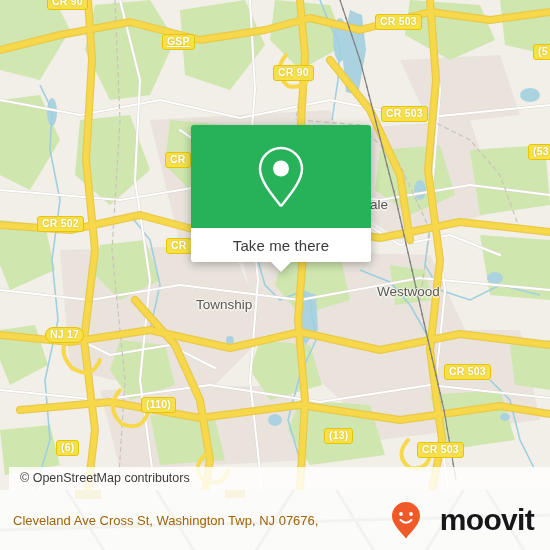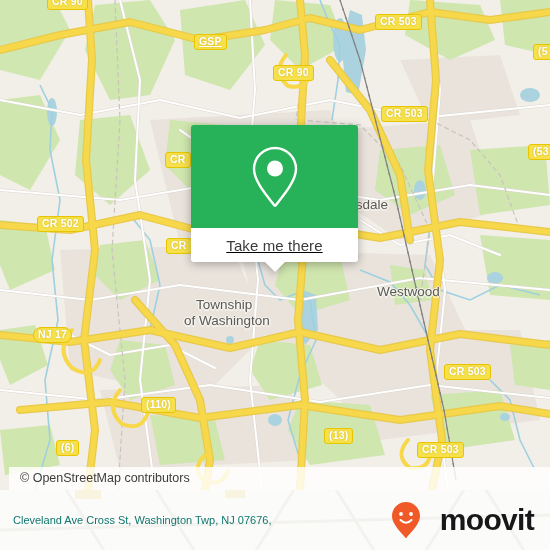--- a/index.html
+++ b/index.html
@@ -73,23 +73,22 @@
     padding-left: 11px;
     box-sizing: border-box;
     white-space: nowrap;
   }
 
   
   #popup-card {
     position: absolute;
     left: 191px;
     top: 125px;
-    width: 167px;
+    width: 180px;
     filter: drop-shadow(0 2px 5px rgba(0,0,0,.30));
-    text-decoration: underline;
   }
   #popup-image {
     height: 103px;
     background: #27b259;
     border-radius: 3px 3px 0 0;
     display: flex;
     align-items: center;
     justify-content: center;
   }
   #popup-footer {
@@ -136,22 +135,22 @@
   #bottom-content {
     position: relative;
     height: 60px;
     display: flex;
     align-items: center;
     padding: 0 10px 0 13px;
     box-sizing: border-box;
   }
   #address-text {
     flex: 1 1 auto;
-    color: #0f766e;
-    font-size: 11px;
+    color: #a16207;
+    font-size: 13px;
     line-height: 21px;
     max-width: 405px;
   }
   #moovit-logo {
     flex: 0 0 auto;
     display: flex;
     align-items: center;
     gap: 19px;
     margin-right: 6px;
   }
@@ -313,40 +312,39 @@
         <path d="M408 440 Q394 456 410 468 Q428 470 430 455"></path>
       </g>
 
       <g>
         <path class="rail" d="M340 0 L360 60 L378 130 L396 200 L412 270 L428 340 L444 410 L456 480"></path>
         <path class="railt" d="M340 0 L360 60 L378 130 L396 200 L412 270 L428 340 L444 410 L456 480" stroke="#ffffff" stroke-width="1.2"></path>
       </g>
     </svg>
 
     <div class="road-badge" style="left:47px;  top:-6px;">CR 90</div>
-    <div class="road-badge" style="left:194px; top:34px;text-decoration:underline;">GSP</div>
+    <div class="road-badge" style="left:162px; top:34px;text-decoration:underline;">GSP</div>
     <div class="road-badge" style="left:375px; top:14px;">CR 503</div>
     <div class="road-badge" style="left:273px; top:65px;">CR 90</div>
     <div class="road-badge" style="left:381px; top:106px;">CR 503</div>
     <div class="road-badge" style="left:533px; top:44px;">(5</div>
     <div class="road-badge" style="left:528px; top:144px;">(53</div>
     <div class="road-badge" style="left:37px;  top:216px;">CR 502</div>
     <div class="road-badge" style="left:166px; top:238px;">CR</div>
     <div class="road-badge" style="left:165px; top:152px;">CR</div>
-    <div class="road-badge" style="left:33px;  top:327px;border-radius:8px;">NJ 17</div>
+    <div class="road-badge" style="left:45px;  top:327px;border-radius:8px;">NJ 17</div>
     <div class="road-badge" style="left:141px; top:397px;">(110)</div>
     <div class="road-badge" style="left:56px;  top:440px;">(6)</div>
     <div class="road-badge" style="left:324px; top:428px;">(13)</div>
     <div class="road-badge" style="left:444px; top:364px;">CR 503</div>
     <div class="road-badge" style="left:417px; top:442px;">CR 503</div>
 
     <div class="place-label" style="left:352px; top:197px;">Isdale</div>
     <div class="place-label" style="left:377px; top:284px;">Westwood</div>
     <div class="place-label" style="left:196px; top:297px;">Township</div>
-    <div class="place-label" style="left:184px; top:313px;">of Washington</div>
   </div>
 
   <div id="attribution">© OpenStreetMap contributors</div>
 
   <div id="popup-card">
     <div id="popup-image">
       <svg width="56" height="66" viewBox="0 0 56 66">
         <path d="M28 4 C16.4 4 7 13.4 7 25 C7 38 22 54 27.2 61.2 A1 1 0 0 0 28.8 61.2 C34 54 49 38 49 25 C49 13.4 39.6 4 28 4 Z" fill="none" stroke="#ffffff" stroke-width="2.4"></path>
         <circle cx="28" cy="24.5" r="8" fill="#ffffff"></circle>
       </svg>

